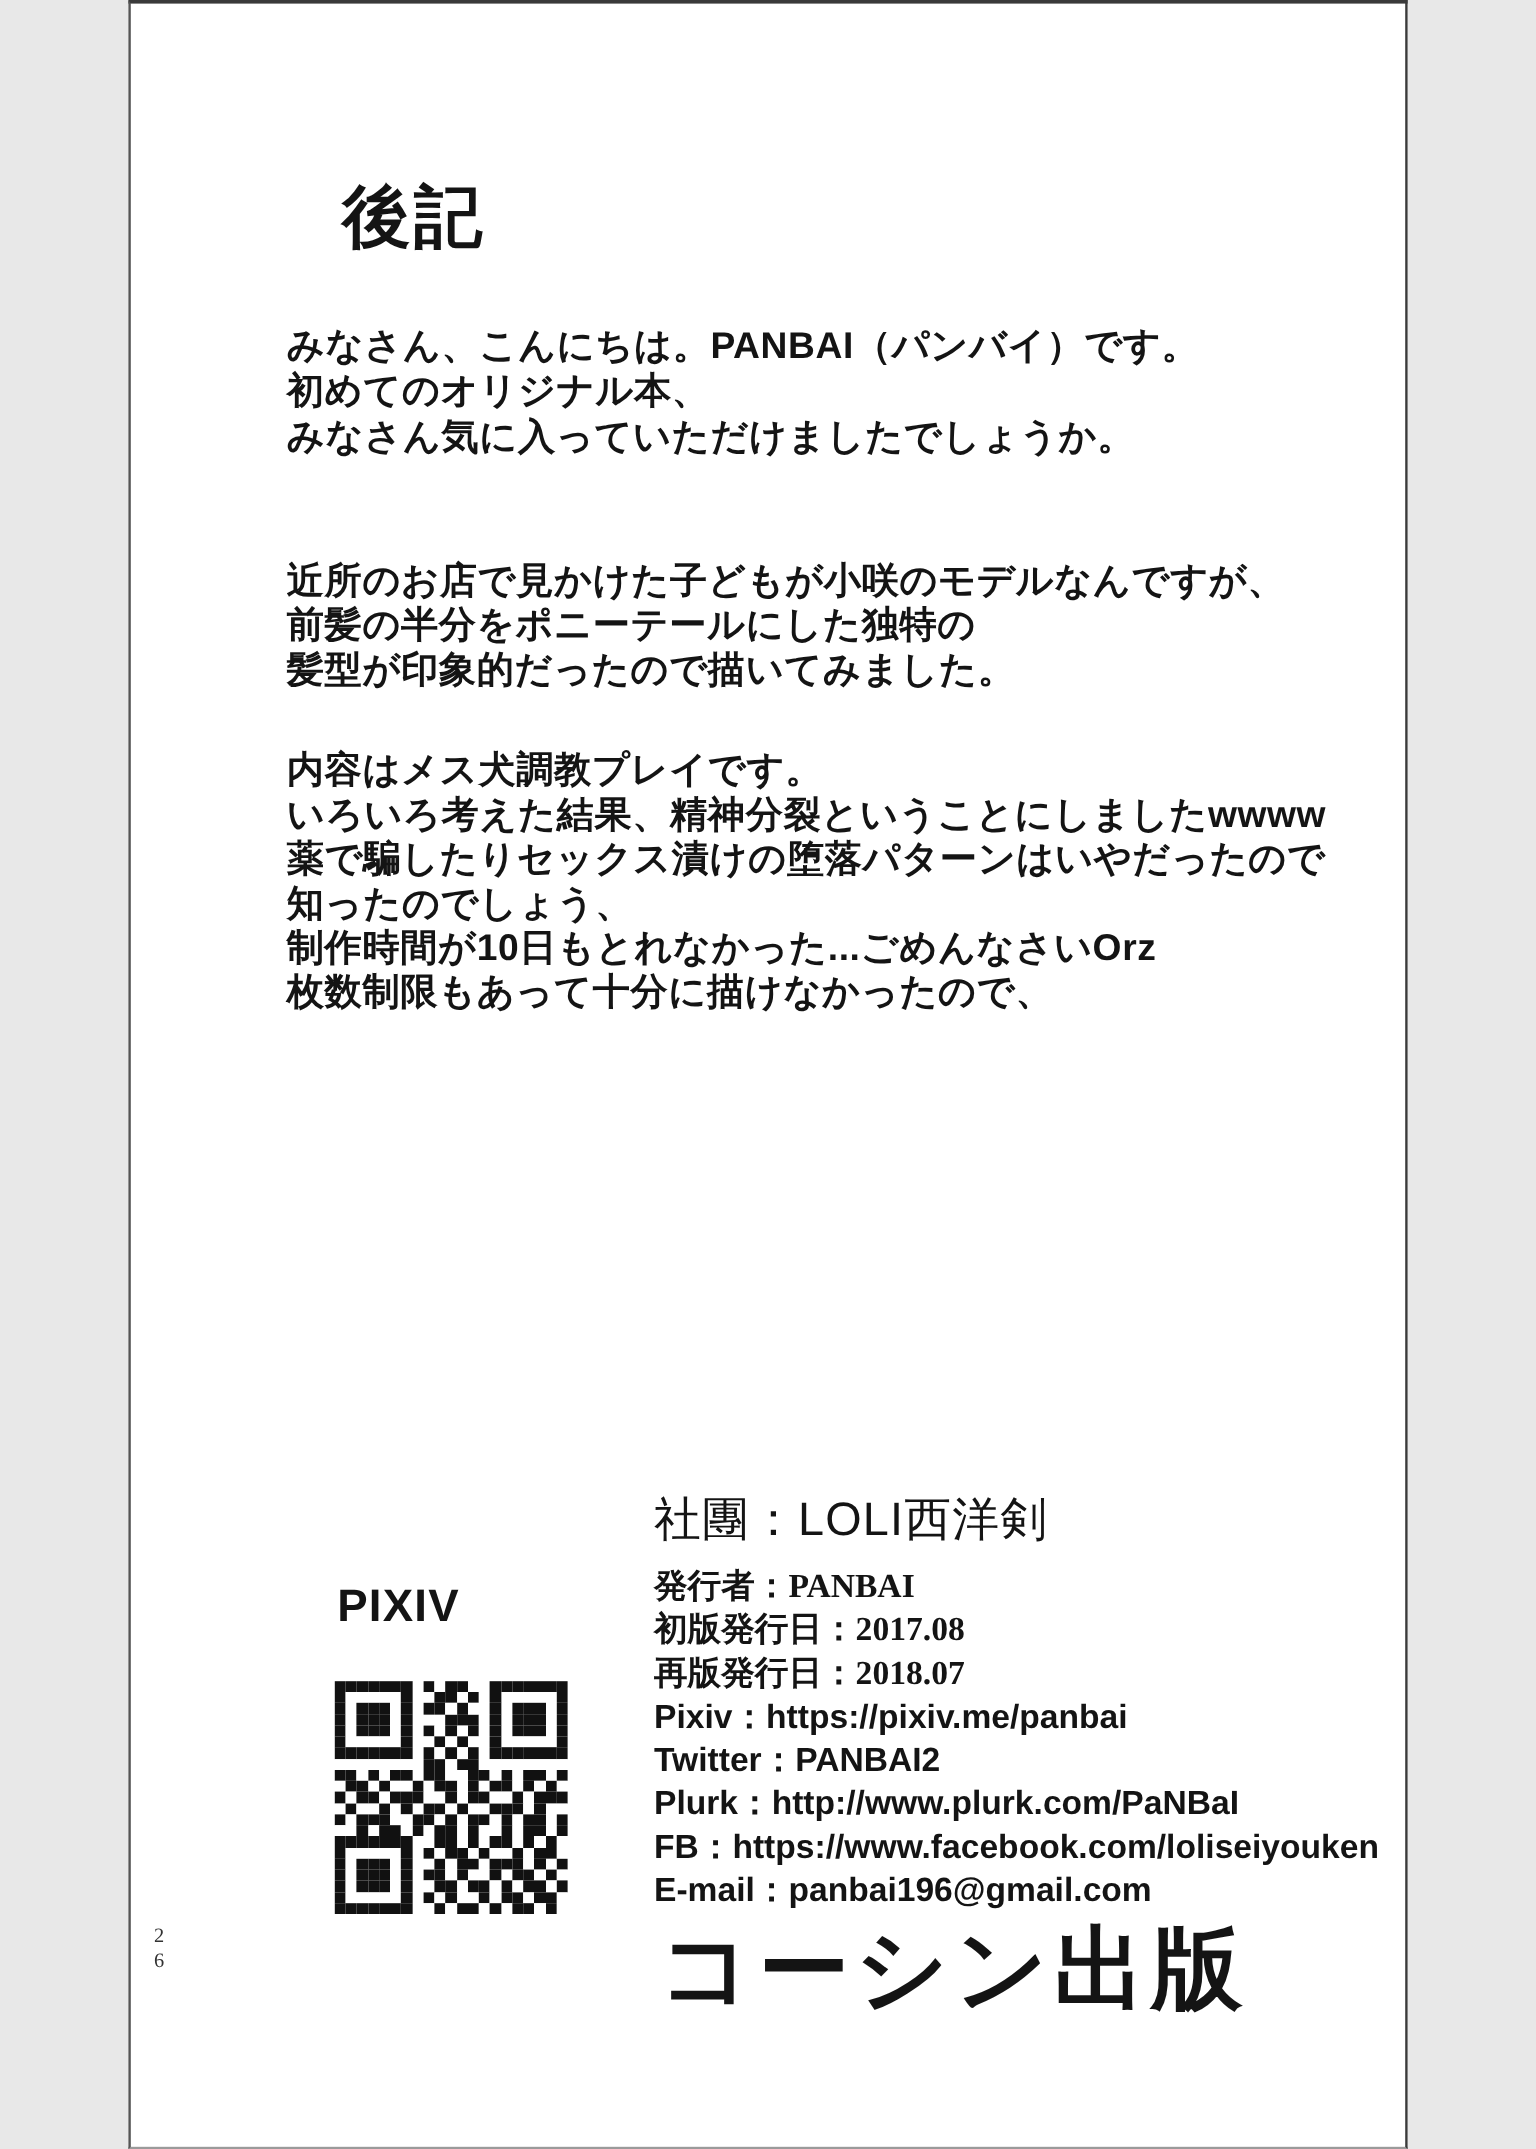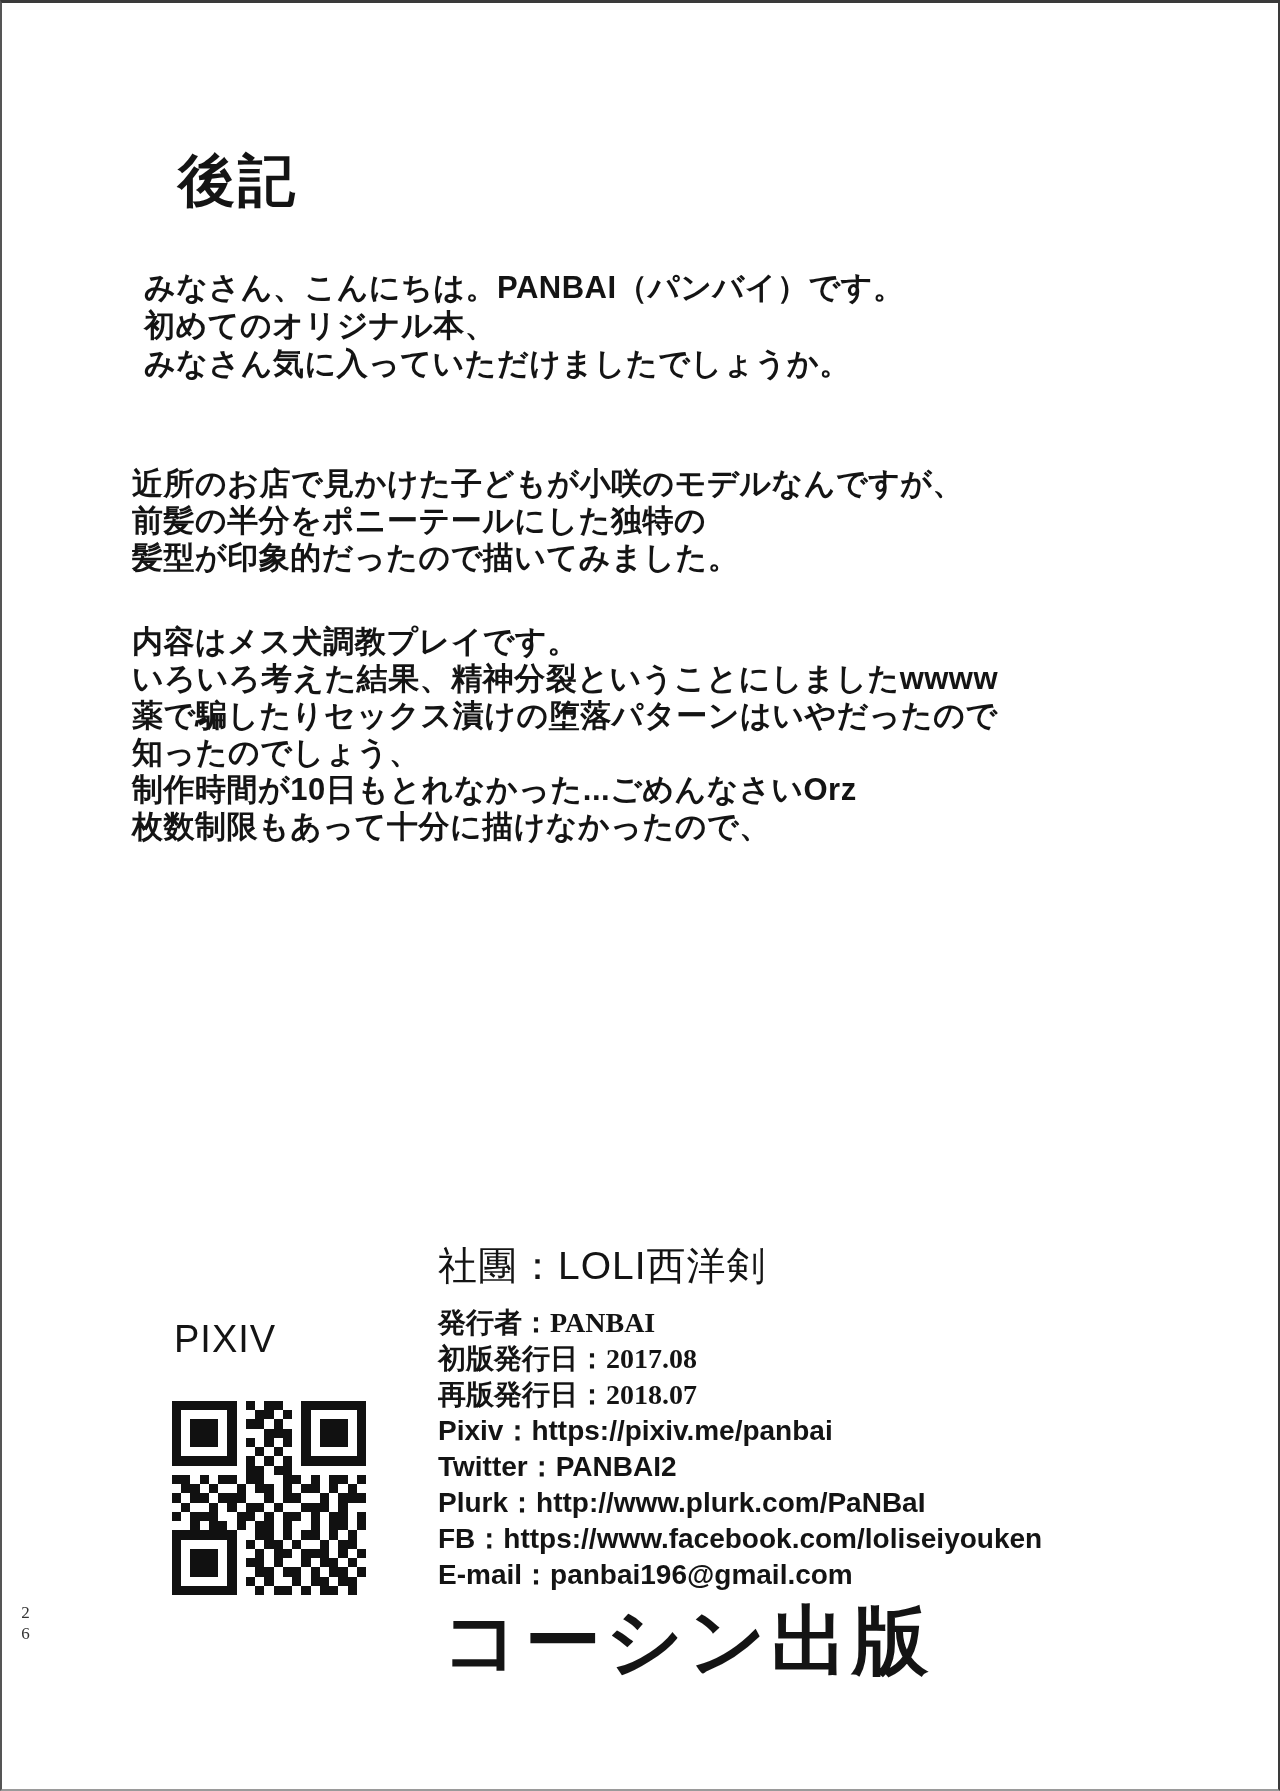--- a/index.html
+++ b/index.html
@@ -1,42 +1,42 @@
 <!DOCTYPE html>
 <html><head>
 <meta charset="utf-8">
 <style>
   html,body{margin:0;padding:0;background:#e8e8e8;}
   .page{
     position:relative;
-    width:1280px;height:1791px;
+    width:1066px;height:1791px;
     margin:0 auto;
     background:#ffffff;
     box-sizing:border-box;
     border-top:3px solid #3a3a3a;
     border-left:2px solid #555;
     border-right:2px solid #3a3a3a;
     border-bottom:2px solid #9a9a9a;
     overflow:hidden;
     font-family:"Liberation Sans","DejaVu Sans",sans-serif;
     color:#141414;
   }
   .title{
     position:absolute;left:176px;top:140px;
     font-size:57px;font-weight:700;letter-spacing:3px;
   }
   .para{position:absolute;left:130px;font-size:31px;font-weight:600;letter-spacing:0.5px;}
   .para .ln{line-height:37px;white-space:nowrap;}
-  .p1{top:266px;margin-left:12px;} .p1 .ln{line-height:38px;}
+  .p1{top:266px;} .p1 .ln{line-height:38px;}
   .p2{top:462px;}
   .p3{top:592px;margin-top:28px;}
   .p4{top:938px;}
   .pixiv-label{
     position:absolute;left:172px;top:1315px;
-    font-size:38px;font-weight:400;letter-spacing:1px;
+    font-size:38px;font-weight:700;letter-spacing:1px;
   }
   .qr{
     position:absolute;left:170px;top:1398px;
     width:194px;height:194px;
     display:grid;
     grid-template-columns:repeat(21,1fr);
     grid-template-rows:repeat(21,1fr);
   }
   .qr .c1{background:#111;}
   .qr .c0{background:#fff;}

